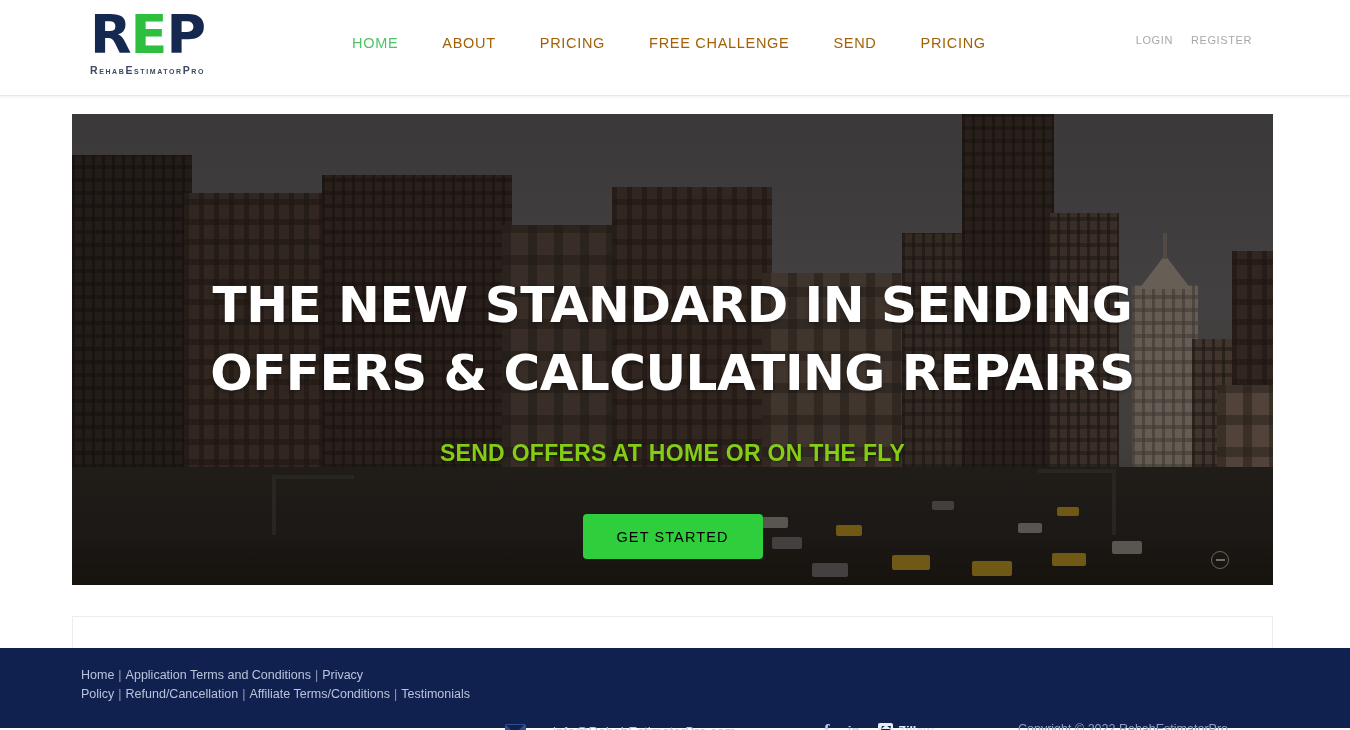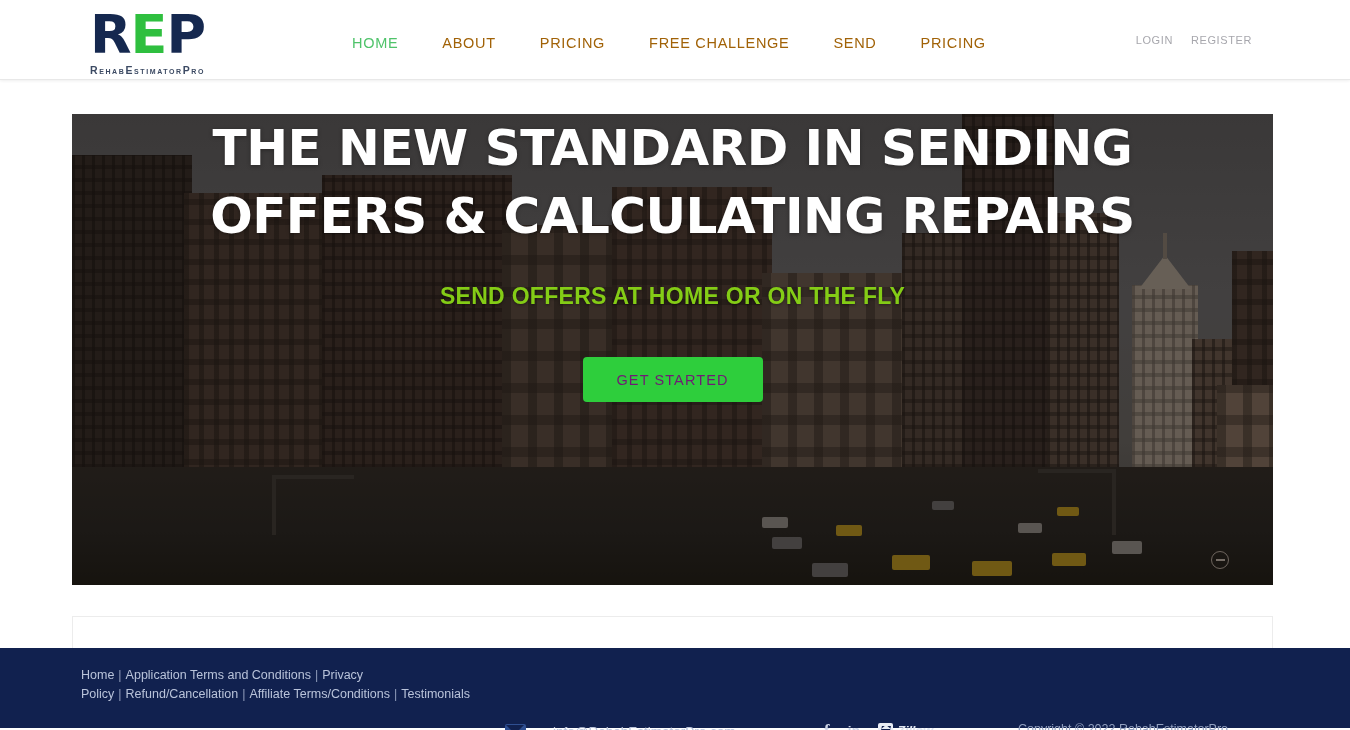--- a/index.html
+++ b/index.html
@@ -17,21 +17,21 @@
     width: 1350px;
     height: 730px;
     background: #ffffff;
   }
 
   
   .site-header {
     position: absolute;
     top: 0; left: 0;
     width: 1350px;
-    height: 80px;
+    height: 96px;
     background: #ffffff;
     border-bottom: 1px solid #e8e8e8;
     box-shadow: 0 1px 3px rgba(0,0,0,0.07);
     z-index: 20;
   }
 
   .logo-block {
     position: absolute;
     left: 90px;
     top: 8px;
@@ -183,20 +183,21 @@
     background: rgba(24,18,14,0.50);
   }
 
   .hero-inner {
     position: absolute;
     inset: 0;
     display: flex;
     flex-direction: column;
     align-items: center;
     justify-content: flex-start;
+    padding-top: 157px;
   }
   .hero-title {
     width: 1130px;
     text-align: center;
     color: #ffffff;
     font-family: "DejaVu Sans", sans-serif;
     font-weight: 700;
     font-size: 50px;
     line-height: 68px;
     letter-spacing: -0.5px;
@@ -212,21 +213,21 @@
     text-shadow: 0 1px 3px rgba(0,0,0,0.4);
   }
   .hero-cta {
     margin-top: 47px;
     display: inline-flex;
     align-items: center;
     justify-content: center;
     width: 180px;
     height: 45px;
     background: #2ece3c;
-    color: #701a75;
+    color: #000000;
     border: none;
     border-radius: 4px;
     font-family: "Liberation Sans", sans-serif;
     font-size: 14.5px;
     letter-spacing: 1.1px;
     cursor: pointer;
   }
 
   .hero-corner-badge {
     position: absolute;

